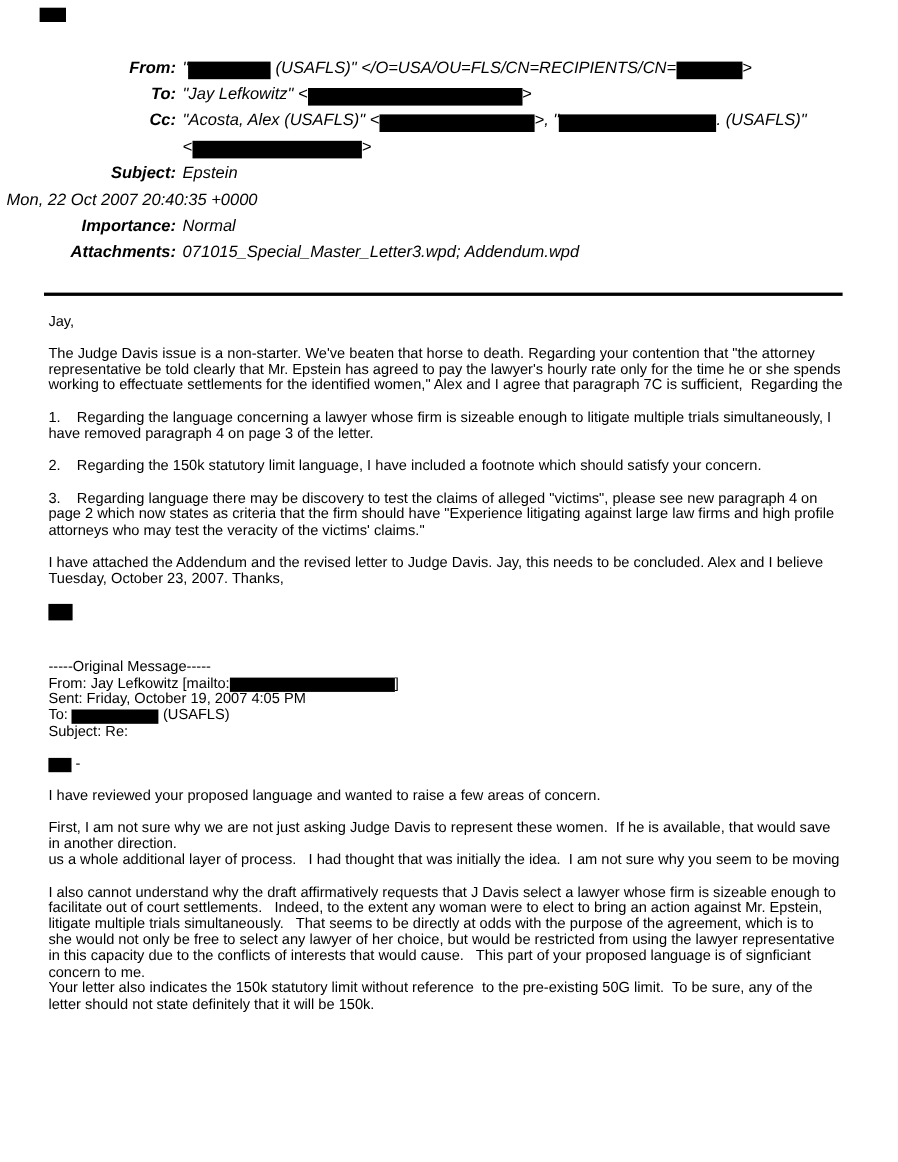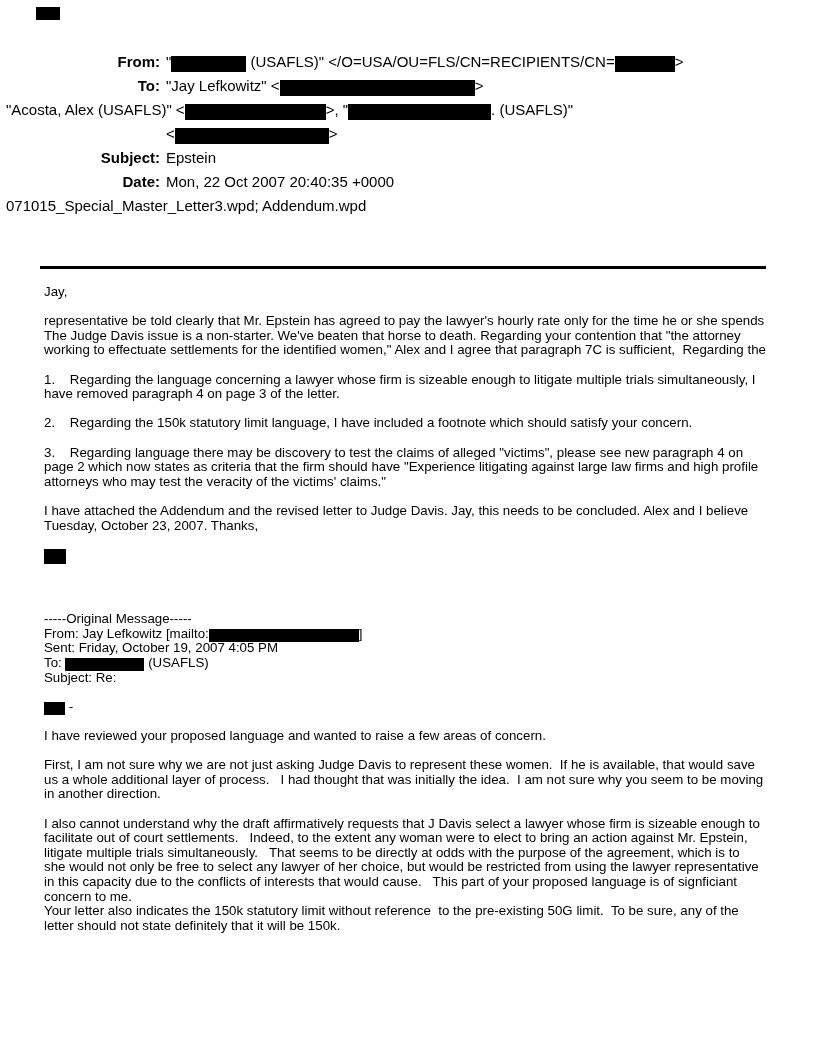--- a/index.html
+++ b/index.html
@@ -20,20 +20,21 @@
     height: 13px;
     background: #000000;
   }
   .email-header {
     position: absolute;
     top: 50px;
     left: 0;
     width: 816px;
     font-size: 15px;
     line-height: 24px;
+    font-style: italic;
   }
   .header-row { display: flex; }
   .header-label {
     width: 160px;
     flex: 0 0 160px;
     text-align: right;
     font-weight: bold;
     white-space: pre;
   }
   .header-value {
@@ -58,21 +59,21 @@
   .email-body {
     position: absolute;
     top: 285px;
     left: 44px;
     width: 752px;
     font-size: 13.3px;
     line-height: 14.6px;
   }
   .para { margin: 14.6px 0 0 0; }
   .para:first-child { margin-top: 0; }
-  .para.mt-lg { margin-top: 49px; }
+  .para.mt-lg { margin-top: 36px; }
   .line {
     white-space: pre;
     min-height: 14.6px;
   }
   .line .redact { top: 1px; }
 </style>
 </head>
 <body>
 
 <div class="corner-redaction"></div>
@@ -80,48 +81,53 @@
 <div class="email-header" id="email-header">
     <div class="header-row">
       <div class="header-label">From:</div>
       <div class="header-value"><span>"</span><span class="redact" style="width: 75px; height: 16px;"></span><span> (USAFLS)" &lt;/O=USA/OU=FLS/CN=RECIPIENTS/CN=</span><span class="redact" style="width: 60px; height: 16px;"></span><span>&gt;</span></div>
     </div>
     <div class="header-row">
       <div class="header-label">To:</div>
       <div class="header-value"><span>"Jay Lefkowitz" &lt;</span><span class="redact" style="width: 195px; height: 16px;"></span><span>&gt;</span></div>
     </div>
     <div class="header-row">
+      <div class="header-label">Cc:</div>
       <div class="header-value"><span>"Acosta, Alex (USAFLS)" &lt;</span><span class="redact" style="width: 141px; height: 16px;"></span><span>&gt;, "</span><span class="redact" style="width: 143px; height: 16px;"></span><span>. (USAFLS)"</span></div>
     </div>
     <div class="header-row">
       <div class="header-label"></div>
       <div class="header-value"><span>&lt;</span><span class="redact" style="width: 154px; height: 16px;"></span><span>&gt;</span></div>
     </div>
     <div class="header-row">
       <div class="header-label">Subject:</div>
       <div class="header-value"><span>Epstein</span></div>
     </div>
     <div class="header-row">
-      <div class="header-label">Date:</div>
       <div class="header-value"><span>Mon, 22 Oct 2007 20:40:35 +0000</span></div>
     </div>
     <div class="header-row">
+      <div class="header-label">Importance:</div>
+      <div class="header-value"><span>Normal</span></div>
+    </div>
+    <div class="header-row">
+      <div class="header-label">Attachments:</div>
       <div class="header-value"><span>071015_Special_Master_Letter3.wpd; Addendum.wpd</span></div>
     </div>
   </div>
 
 <div class="separator-rule"></div>
 
 <div class="email-body" id="email-body">
     <div class="para">
       <div class="line">Jay,</div>
     </div>
     <div class="para">
+      <div class="line">The Judge Davis issue is a non-starter. We've beaten that horse to death. Regarding your contention that "the attorney</div>
       <div class="line">representative be told clearly that Mr. Epstein has agreed to pay the lawyer's hourly rate only for the time he or she spends</div>
-      <div class="line">The Judge Davis issue is a non-starter. We've beaten that horse to death. Regarding your contention that "the attorney</div>
       <div class="line">working to effectuate settlements for the identified women," Alex and I agree that paragraph 7C is sufficient,  Regarding the</div>
     </div>
     <div class="para">
       <div class="line">1.    Regarding the language concerning a lawyer whose firm is sizeable enough to litigate multiple trials simultaneously, I</div>
       <div class="line">have removed paragraph 4 on page 3 of the letter.</div>
     </div>
     <div class="para">
       <div class="line">2.    Regarding the 150k statutory limit language, I have included a footnote which should satisfy your concern.</div>
     </div>
     <div class="para">
@@ -144,22 +150,22 @@
       <div class="line">Subject: Re:</div>
     </div>
     <div class="para">
       <div class="line"><span class="redact" style="width: 21px; height: 13px;"></span><span> -</span></div>
     </div>
     <div class="para">
       <div class="line">I have reviewed your proposed language and wanted to raise a few areas of concern.</div>
     </div>
     <div class="para">
       <div class="line">First, I am not sure why we are not just asking Judge Davis to represent these women.  If he is available, that would save</div>
+      <div class="line">in another direction.</div>
       <div class="line">us a whole additional layer of process.   I had thought that was initially the idea.  I am not sure why you seem to be moving</div>
-      <div class="line">in another direction.</div>
     </div>
     <div class="para">
       <div class="line">I also cannot understand why the draft affirmatively requests that J Davis select a lawyer whose firm is sizeable enough to</div>
       <div class="line">facilitate out of court settlements.   Indeed, to the extent any woman were to elect to bring an action against Mr. Epstein,</div>
       <div class="line">litigate multiple trials simultaneously.   That seems to be directly at odds with the purpose of the agreement, which is to</div>
       <div class="line">she would not only be free to select any lawyer of her choice, but would be restricted from using the lawyer representative</div>
       <div class="line">in this capacity due to the conflicts of interests that would cause.   This part of your proposed language is of signficiant</div>
       <div class="line">concern to me.</div>
       <div class="line">Your letter also indicates the 150k statutory limit without reference  to the pre-existing 50G limit.  To be sure, any of the</div>
       <div class="line">letter should not state definitely that it will be 150k.</div>

